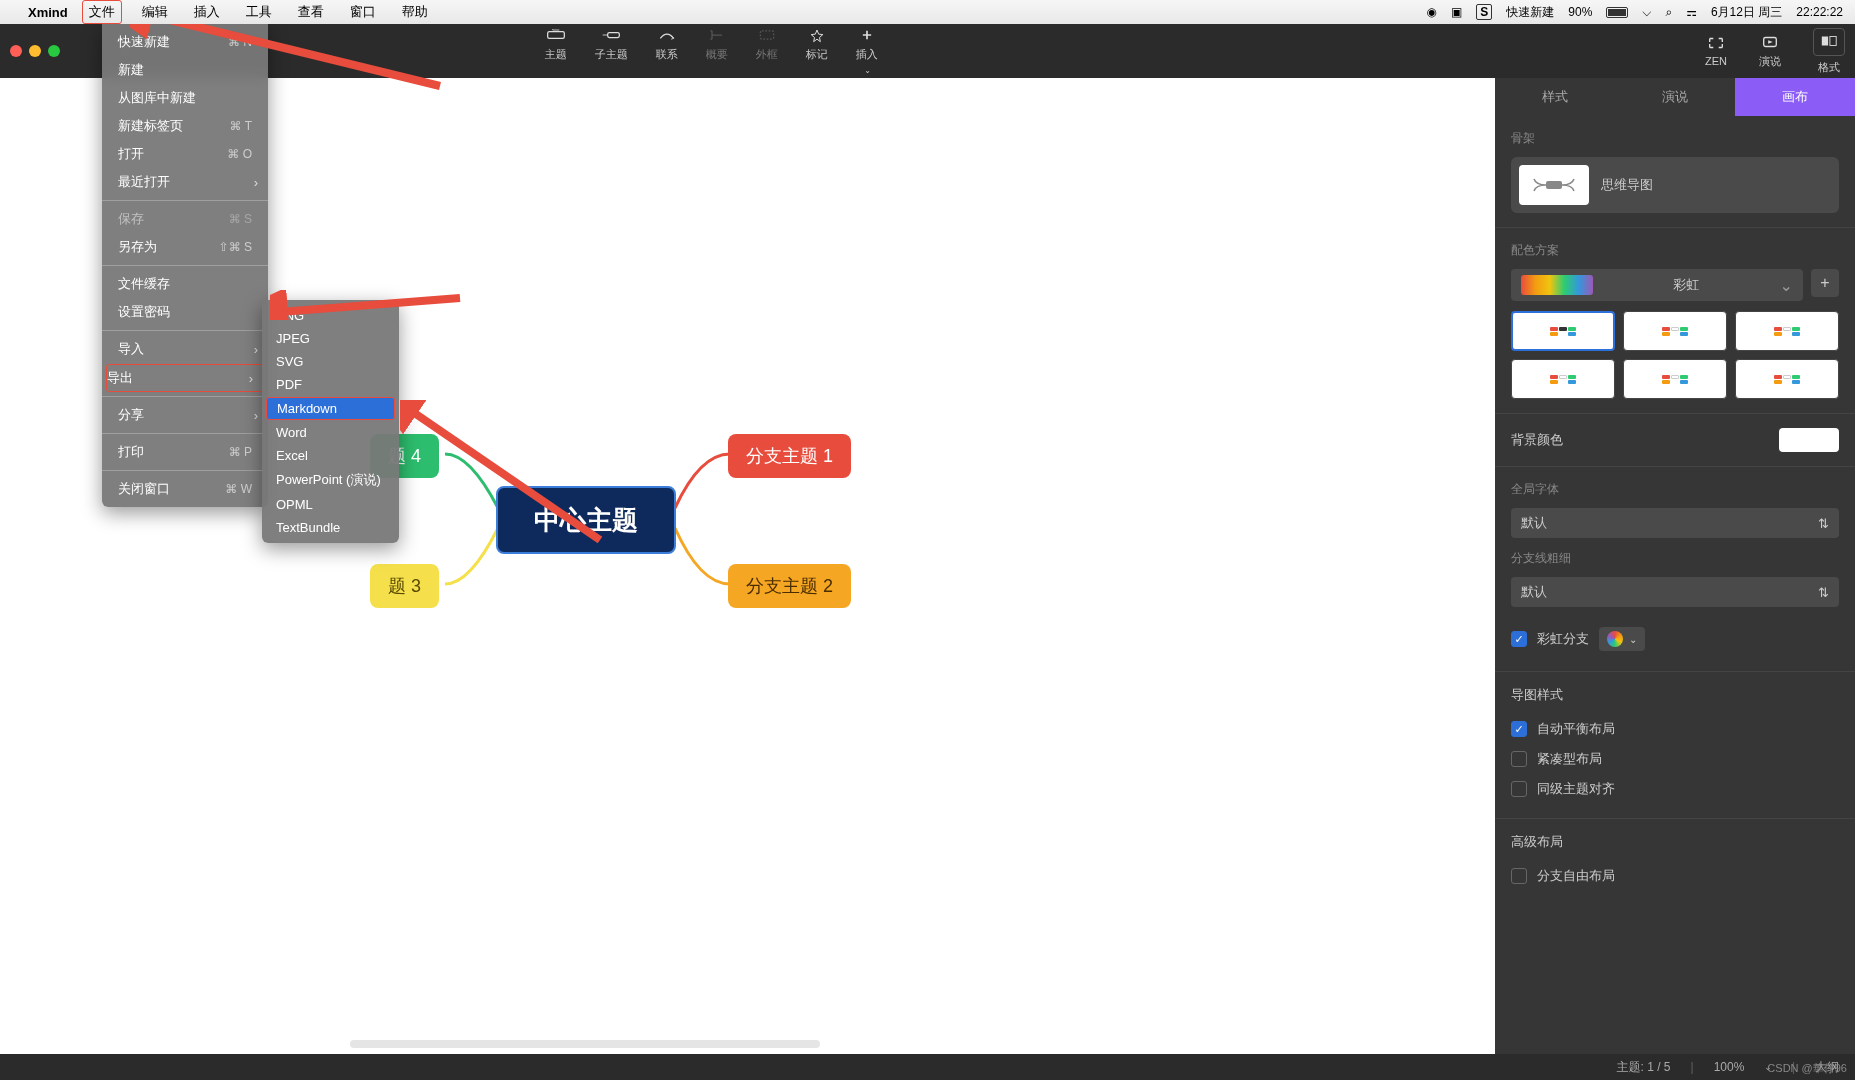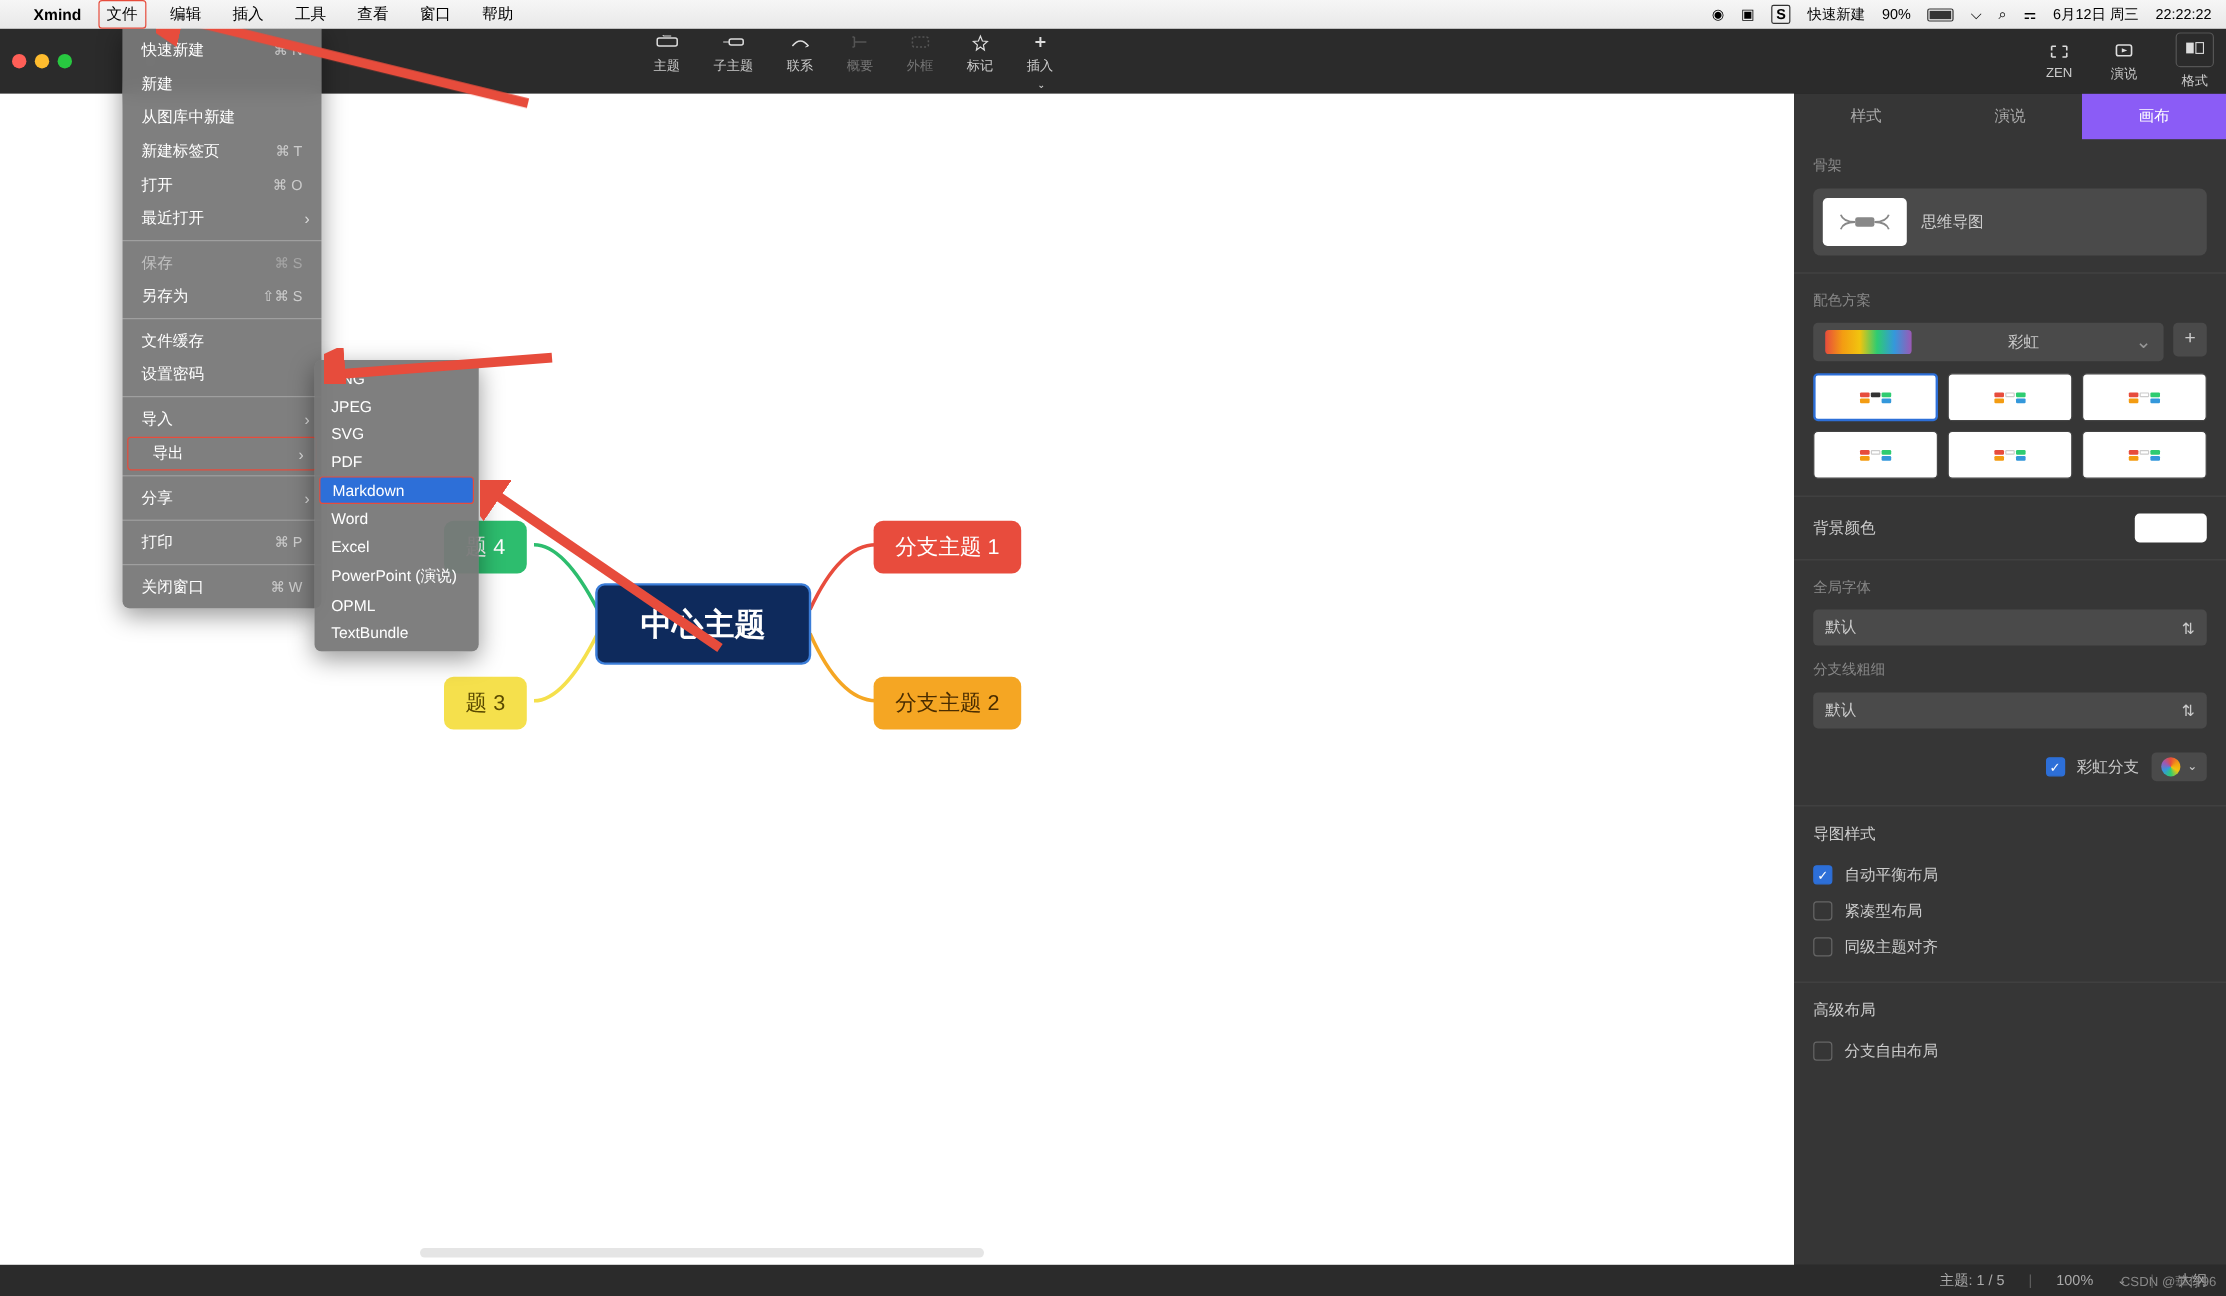--- a/index.html
+++ b/index.html
@@ -28,21 +28,21 @@
 
 
 .main { display: flex; height: calc(1080px - 24px - 54px - 26px); }
 .canvas { flex: 1; background: #fff; position: relative; overflow:hidden; }
 .sidepanel { width: 360px; background: #363636; color: #ccc; font-size: 13px; overflow-y:auto; }
 
 
 .dropdown { position: absolute; top: 24px; left: 102px; width: 166px; background: rgba(120,120,120,.95); backdrop-filter: blur(8px); color: #fff; font-size: 13px; border-radius: 0 0 6px 6px; box-shadow: 0 6px 20px rgba(0,0,0,.4); z-index: 50; padding: 4px 0; }
 .dropdown .row { display:flex; justify-content:space-between; padding: 5px 16px; align-items:center; position:relative;}
 .dropdown .row.disabled { opacity:.5; }
-.dropdown .row.hl { border:1.5px solid #e74c3c; border-radius:3px; margin:1px 4px; padding:4px 20px;align-items:center;}
+.dropdown .row.hl { border:1.5px solid #e74c3c; border-radius:3px; margin:1px 4px; padding:4px 0;align-items:center;}
 .dropdown .sep { height:1px; background: rgba(255,255,255,.25); margin:4px 0; }
 .dropdown .sc { opacity:.6; font-size:12px; }
 .dropdown .tri::after { content:"›"; position:absolute; right:10px; opacity:.7;}
 .submenu { position: absolute; top: 300px; left: 262px; width: 137px; background: rgba(120,120,120,.95); color:#fff; font-size:13px; border-radius:6px; box-shadow:0 6px 20px rgba(0,0,0,.4); z-index:51; padding:4px 0;}
 .submenu .row { padding:4px 14px; }
 .submenu .row.sel { background:#2d6fd8; border:1.5px solid #e74c3c; border-radius:3px; margin:1px 4px; padding:3px 10px;}
 
 
 .node { position:absolute; border-radius:8px; padding:10px 18px; font-size:18px; font-weight:500; }
 .center-node { background:#0e2a5c; color:#fff; border:2px solid #3b7dd8; left:496px; top:408px; width:180px; height:68px; display:flex; align-items:center; justify-content:center; font-size:26px; font-weight:700;}
@@ -416,21 +416,21 @@
       <div class="sec-label">全局字体</div>
       <div class="sel-row">
         <span>默认</span>
         <span>⇅</span>
       </div>
       <div class="sec-label" style="margin-top:12px;">分支线粗细</div>
       <div class="sel-row">
         <span>默认</span>
         <span>⇅</span>
       </div>
-      <div class="checkbox-row" style="margin-top:14px;justify-content:flex-end;">
+      <div class="checkbox-row" style="margin-top:14px;justify-content:flex-start;">
         <div style="display:flex;gap:10px;align-items:center;">
           <span class="cb on"></span>
           <span>彩虹分支</span>
         </div>
         <div class="rainbowpick">
             <div class="rcircle"></div>
             <span style="font-size:10px;">⌄</span>
           </div>
       </div>
     </div>

